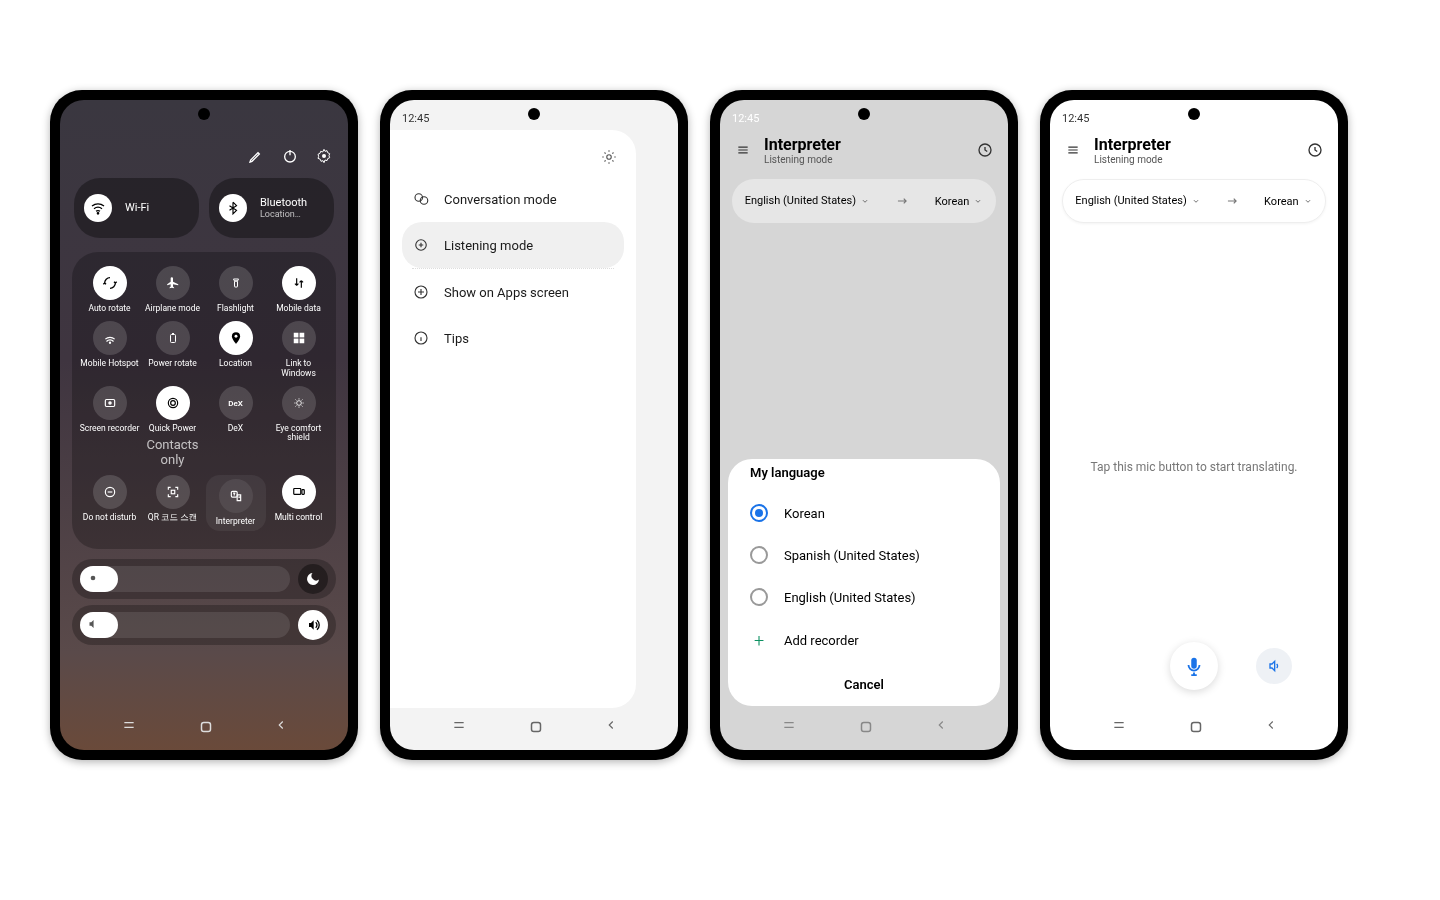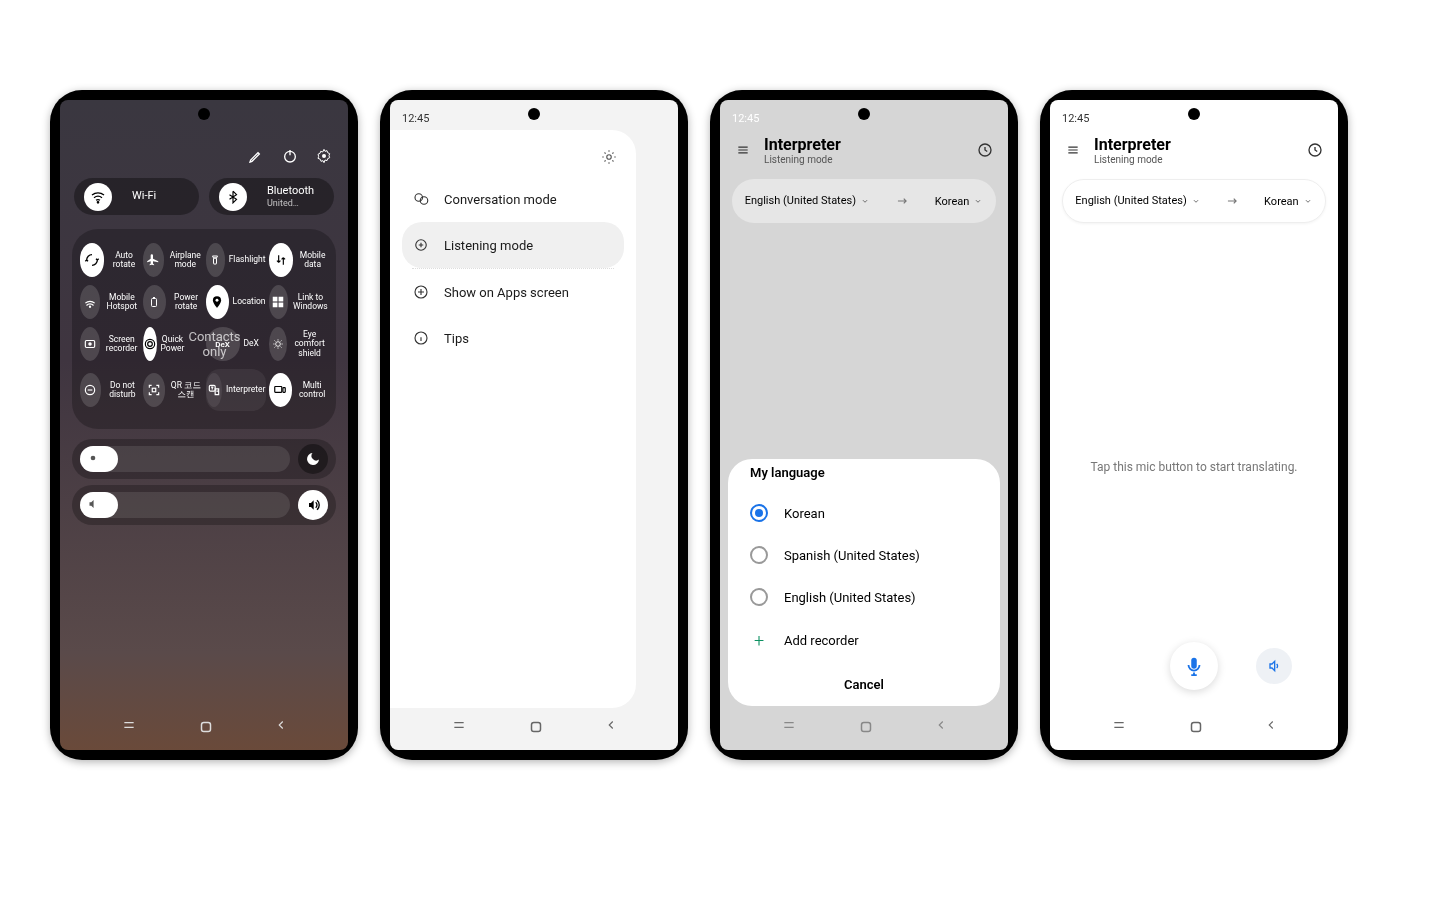--- a/index.html
+++ b/index.html
@@ -19,21 +19,21 @@
     height: 670px;
     background: #000;
     border-radius: 32px;
     padding: 10px;
     position: relative;
     box-shadow: 0 2px 8px rgba(0,0,0,0.3);
   }
   .screen {
     width: 100%;
     height: 100%;
-    border-radius: 8px;
+    border-radius: 24px;
     overflow: hidden;
     position: relative;
   }
   .camera {
     position: absolute;
     top: 18px;
     left: 50%;
     transform: translateX(-50%);
     width: 12px;
     height: 12px;
@@ -43,33 +43,33 @@
   }
 
   
   .p1 .screen {
     background: linear-gradient(180deg, #3a3740 0%, #3f3540 40%, #5a4a4a 85%, #6a4a3a 100%);
     color: #fff;
   }
   .p1 .topbar { display:flex; justify-content:flex-end; gap:18px; padding: 18px 16px 8px; margin-top:30px; }
   .toprow { display:flex; gap:10px; padding: 6px 14px; }
   .bigtile {
-    flex:1; background: rgba(0,0,0,0.3); border-radius: 26px; height:37px;
-    display:flex; align-items:center; padding:0 10px; gap:20px;
+    flex:1; background: rgba(0,0,0,0.3); border-radius: 26px; height:60px;
+    display:flex; align-items:center; padding:0 10px; gap:13px;
   }
   .bigtile.active { background: rgba(0,0,0,0.35); }
   .bigtile .circ {
     width:28px; height:28px; border-radius:50%; background:#fff; display:flex;align-items:center;justify-content:center;
   }
   .bigtile .txt { font-size:11px; line-height:1.1; }
   .bigtile .sub { font-size:9px; opacity:0.7; }
 
   .qgrid { margin: 8px 12px; background: rgba(0,0,0,0.25); border-radius: 26px; padding: 14px 6px 10px; }
   .qrow { display:flex; justify-content:space-around; margin-bottom:8px; }
-  .qitem { display:flex; flex-direction:row; align-items:center; gap:4px; width:60px; }
+  .qitem { display:flex; flex-direction:column; align-items:center; gap:4px; width:60px; }
   .qcirc {
     width:34px; height:34px; border-radius:50%; background: rgba(255,255,255,0.15);
     display:flex; align-items:center; justify-content:center;
   }
   .qcirc.on { background:#fff; color:#000; }
   .qlabel { font-size:8.5px; text-align:center; line-height:1.1; }
   .qsub { font-size:13px; opacity:0.7; text-align:center; }
   .qitem.hl .qcirc { background: rgba(255,255,255,0.08); }
   .qitem.hl { background: rgba(255,255,255,0.06); border-radius:14px; padding:4px 0; }
 
@@ -165,21 +165,21 @@
           </div>
       </div>
       <div class="bigtile active">
         <div class="circ">
             <svg width="14" height="14" viewBox="0 0 24 24" fill="none" stroke="#000" stroke-width="2">
               <path d="M12 2v20l6-6-12-8m0 8l12-8-6-6"></path>
             </svg>
           </div>
         <div>
             <div class="txt">Bluetooth</div>
-            <div class="sub">United…</div>
+            <div class="sub">Location…</div>
           </div>
       </div>
     </div>
 
     <div class="qgrid">
 
       <div class="qrow">
         <div class="qitem">
             <div class="qcirc on">
               <svg width="16" height="16" viewBox="0 0 24 24" fill="none" stroke="#000" stroke-width="2">

